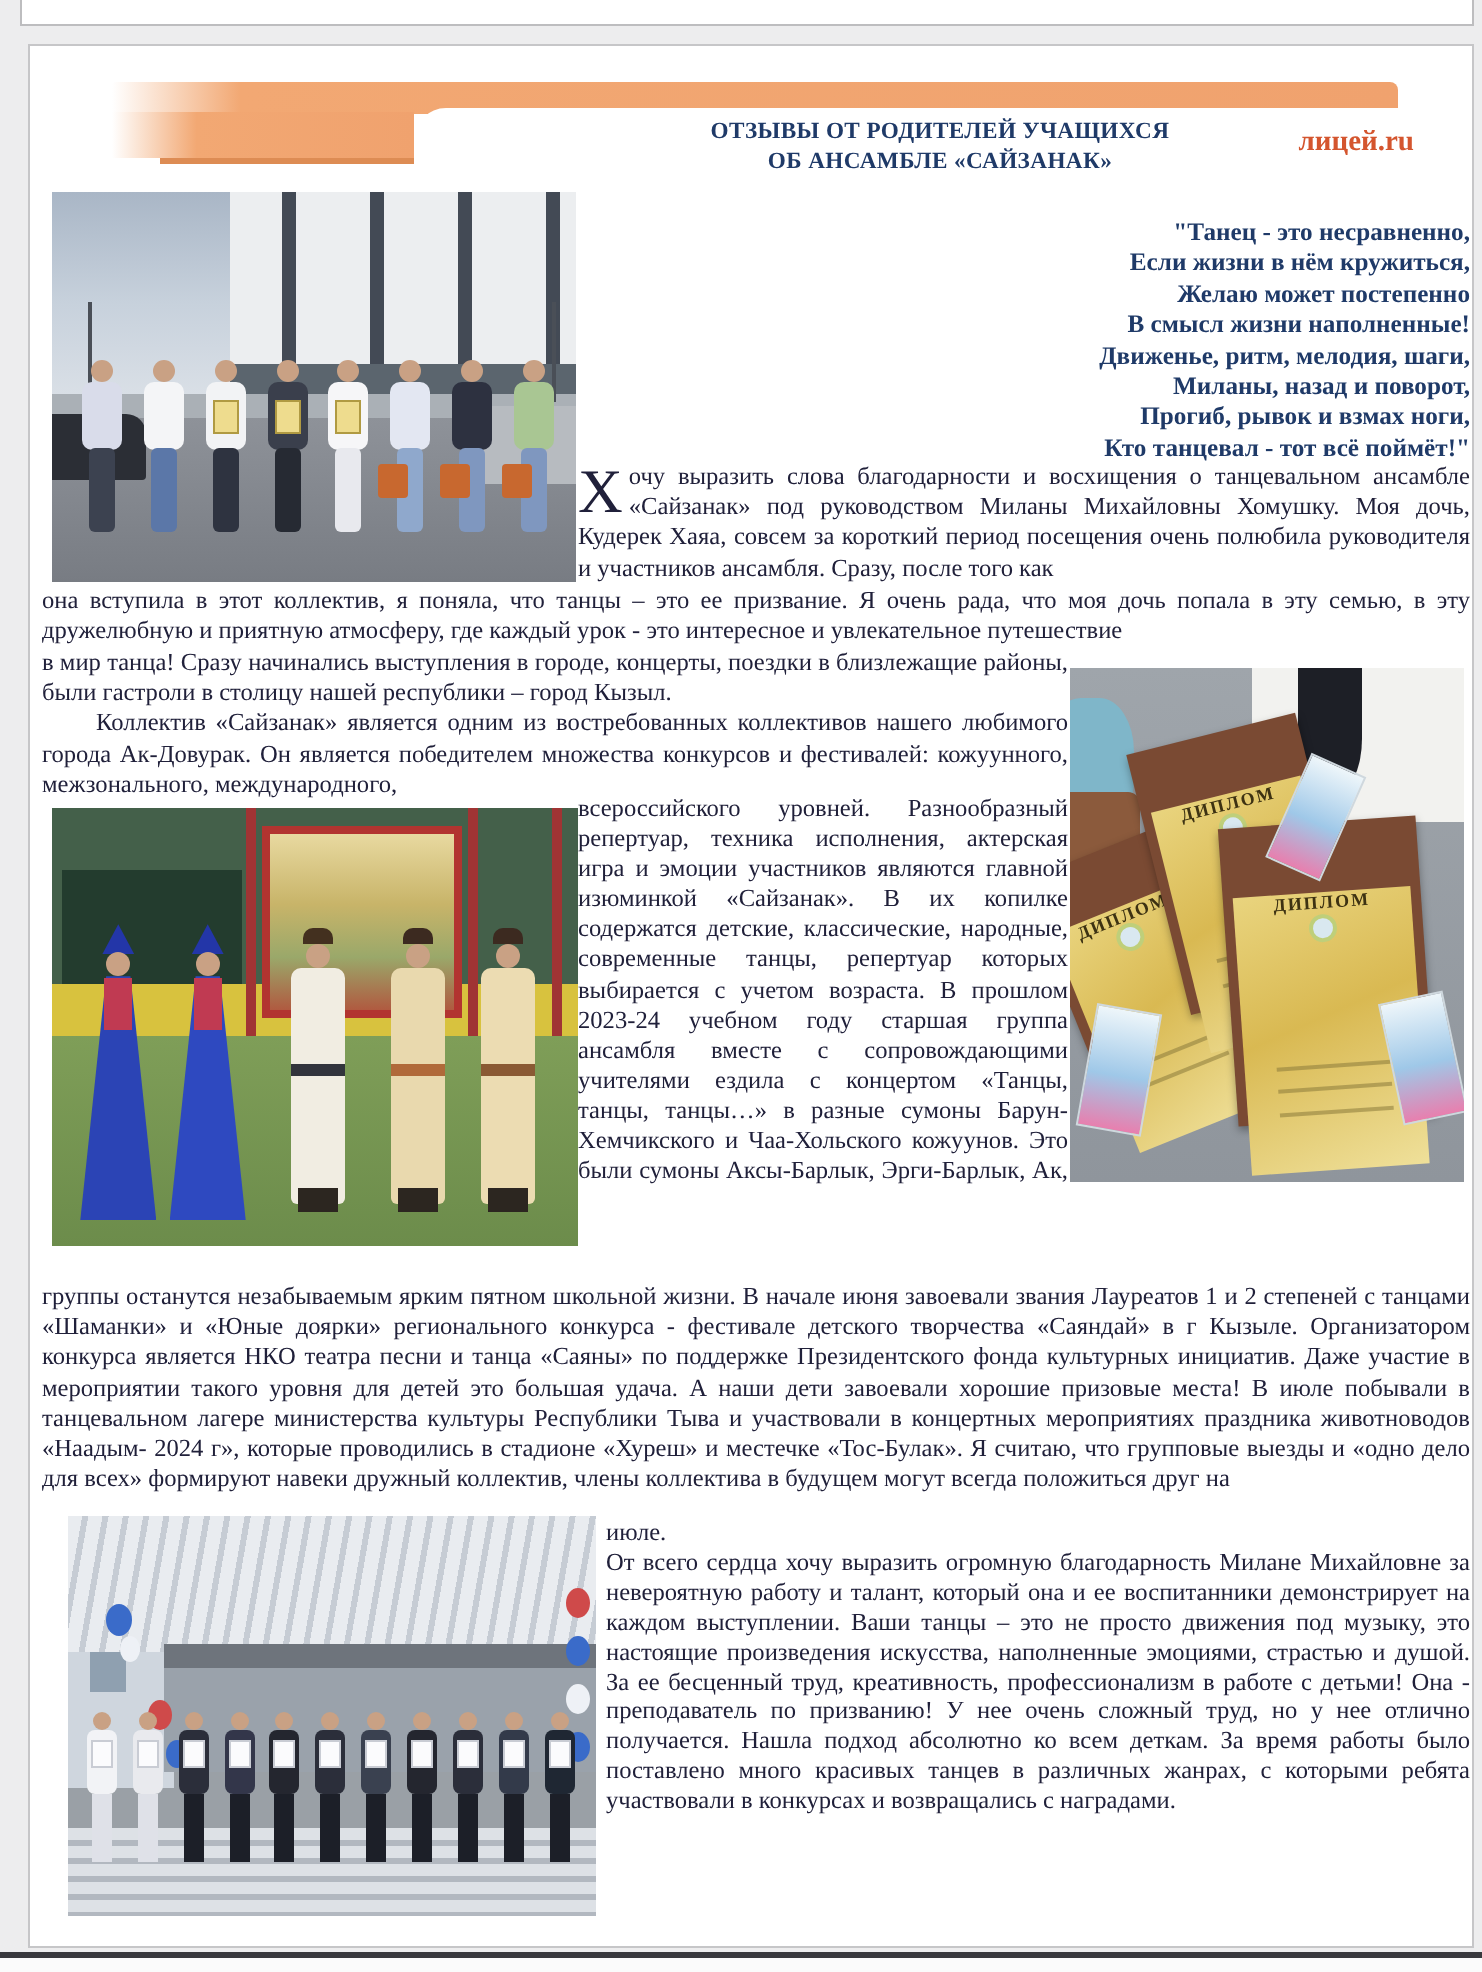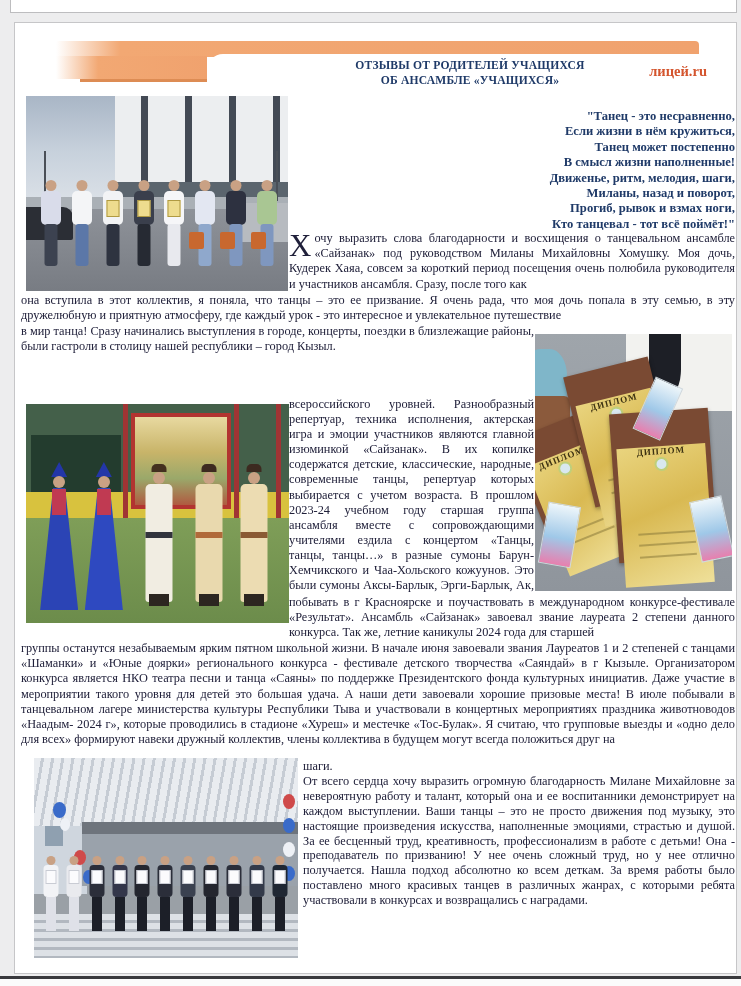--- a/index.html
+++ b/index.html
@@ -111,21 +111,21 @@
   <div class="prev-page"></div>
 
   <div class="page">
 
     <div class="band-top"></div>
     <div class="band-left"></div>
     <div class="band-left-edge"></div>
     <div class="header-tab"></div>
     <div class="page-title">
       <span>ОТЗЫВЫ ОТ РОДИТЕЛЕЙ УЧАЩИХСЯ</span>
-      <span>ОБ АНСАМБЛЕ «УЧАЩИХСЯ»</span>
+      <span>ОБ АНСАМБЛЕ «САЙЗАНАК»</span>
     </div>
     <div class="site-link">лицей.ru</div>
 
     <div class="photo" id="photo1">
       <div class="p1-sky"></div>
       <div class="p1-building"></div>
       <div class="p1-glass"></div>
       <div class="p1-plaza"></div>
       <div class="p1-ground"></div>
       <div class="p1-lamp" style="left:7%;"></div>
@@ -351,54 +351,52 @@
             <div style="position: absolute; top: 9px; left: 50%; transform: translateX(-50%); width: 15px; height: 32px; border-radius: 4px; background: rgb(31, 39, 51);"></div>
             <div style="position: absolute; top: 41px; left: 50%; transform: translateX(-50%); width: 10px; height: 34px; background: rgb(28, 31, 40);"></div>
             <div style="position: absolute; top: 14px; left: 50%; transform: translateX(-50%); width: 11px; height: 14px; background: rgb(251, 251, 253); border: 1px solid rgb(201, 204, 212);"></div>
           </div>
         </div>
     </div>
 
     <div class="poem">
       <span>"Танец - это несравненно,</span>
       <span>Если жизни в нём кружиться,</span>
-      <span>Танец может постепенно</span>
+      <span>Желаю может постепенно</span>
       <span>В смысл жизни наполненные!</span>
       <span>Движенье, ритм, мелодия, шаги,</span>
       <span>Миланы, назад и поворот,</span>
       <span>Прогиб, рывок и взмах ноги,</span>
       <span>Кто танцевал - тот всё поймёт!"</span>
     </div>
 
     <div class="txt" style="left:274px;top:208px;width:446px;height:63px;">
       <p><span class="dropcap">Х</span><span>очу выразить слова благодарности и восхищения о танцевальном ансамбле «Сайзанак» под руководством Миланы Михайловны Хомушку. Моя дочь, Кудерек Хаяа, совсем за короткий период посещения очень полюбила руководителя и участников ансамбля. Сразу, после того как</span></p>
     </div>
 
     <div class="txt" style="left:6px;top:270px;width:714px;height:31px;">
       <p>она вступила в этот коллектив, я поняла, что танцы – это ее призвание. Я очень рада, что моя дочь попала в эту семью, в эту дружелюбную и приятную атмосферу, где каждый урок - это интересное и увлекательное путешествие</p>
     </div>
 
     <div class="txt" style="left:6px;top:301px;width:513px;height:77px;">
       <p>в мир танца! Сразу начинались выступления в городе, концерты, поездки в близлежащие районы, были гастроли в столицу нашей республики – город Кызыл.</p>
+      <p class="ind">Коллектив «Сайзанак» является одним из востребованных коллективов нашего любимого города Ак-Довурак. Он является победителем множества конкурсов и фестивалей: кожуунного, межзонального, международного,</p>
     </div>
 
     <div class="txt" style="left:274px;top:374px;width:245px;height:198px;line-height:15.1px;">
       <p>всероссийского уровней. Разнообразный репертуар, техника исполнения, актерская игра и эмоции участников являются главной изюминкой «Сайзанак». В их копилке содержатся детские, классические, народные, современные танцы, репертуар которых выбирается с учетом возраста. В прошлом 2023-24 учебном году старшая группа ансамбля вместе с сопровождающими учителями ездила с концертом «Танцы, танцы, танцы…» в разные сумоны Барун-Хемчикского и Чаа-Хольского кожуунов. Это были сумоны Аксы-Барлык, Эрги-Барлык, Ак, Ак-Дуруг, Чаа-Хол. Еще успели</p>
     </div>
 
-    <div class="txt" style="left:274px;top:572px;width:446px;height:46px;">
-      <p>побывать в г Красноярске и поучаствовать в международном конкурсе-фестивале «Результат». Ансамбль «Сайзанак» завоевал звание лауреата 2 степени данного конкурса. Так же, летние каникулы 2024 года для старшей</p>
-    </div>
 
     <div class="txt" style="left:6px;top:618px;width:714px;height:121px;">
       <p>группы останутся незабываемым ярким пятном школьной жизни. В начале июня завоевали звания Лауреатов 1 и 2 степеней с танцами «Шаманки» и «Юные доярки» регионального конкурса - фестивале детского творчества «Саяндай» в г Кызыле. Организатором конкурса является НКО театра песни и танца «Саяны» по поддержке Президентского фонда культурных инициатив. Даже участие в мероприятии такого уровня для детей это большая удача. А наши дети завоевали хорошие призовые места! В июле побывали в танцевальном лагере министерства культуры Республики Тыва и участвовали в концертных мероприятиях праздника животноводов «Наадым- 2024 г», которые проводились в стадионе «Хуреш» и местечке «Тос-Булак». Я считаю, что групповые выезды и «одно дело для всех» формируют навеки дружный коллектив, члены коллектива в будущем могут всегда положиться друг на</p>
     </div>
 
     <div class="txt" style="left:288px;top:736px;width:432px;height:212px;line-height:14.9px;">
-      <p>шаги.</p>
+      <p>июле.</p>
       <p>От всего сердца хочу выразить огромную благодарность Милане Михайловне за невероятную работу и талант, который она и ее воспитанники демонстрирует на каждом выступлении. Ваши танцы – это не просто движения под музыку, это настоящие произведения искусства, наполненные эмоциями, страстью и душой. За ее бесценный труд, креативность, профессионализм в работе с детьми! Она - преподаватель по призванию! У нее очень сложный труд, но у нее отлично получается. Нашла подход абсолютно ко всем деткам. За время работы было поставлено много красивых танцев в различных жанрах, с которыми ребята участвовали в конкурсах и возвращались с наградами.</p>
     </div>
 
   </div>
 
   <div class="bottom-rule"></div>
   <div class="bottom-white"></div>
 </div>
 
 </body></html>

